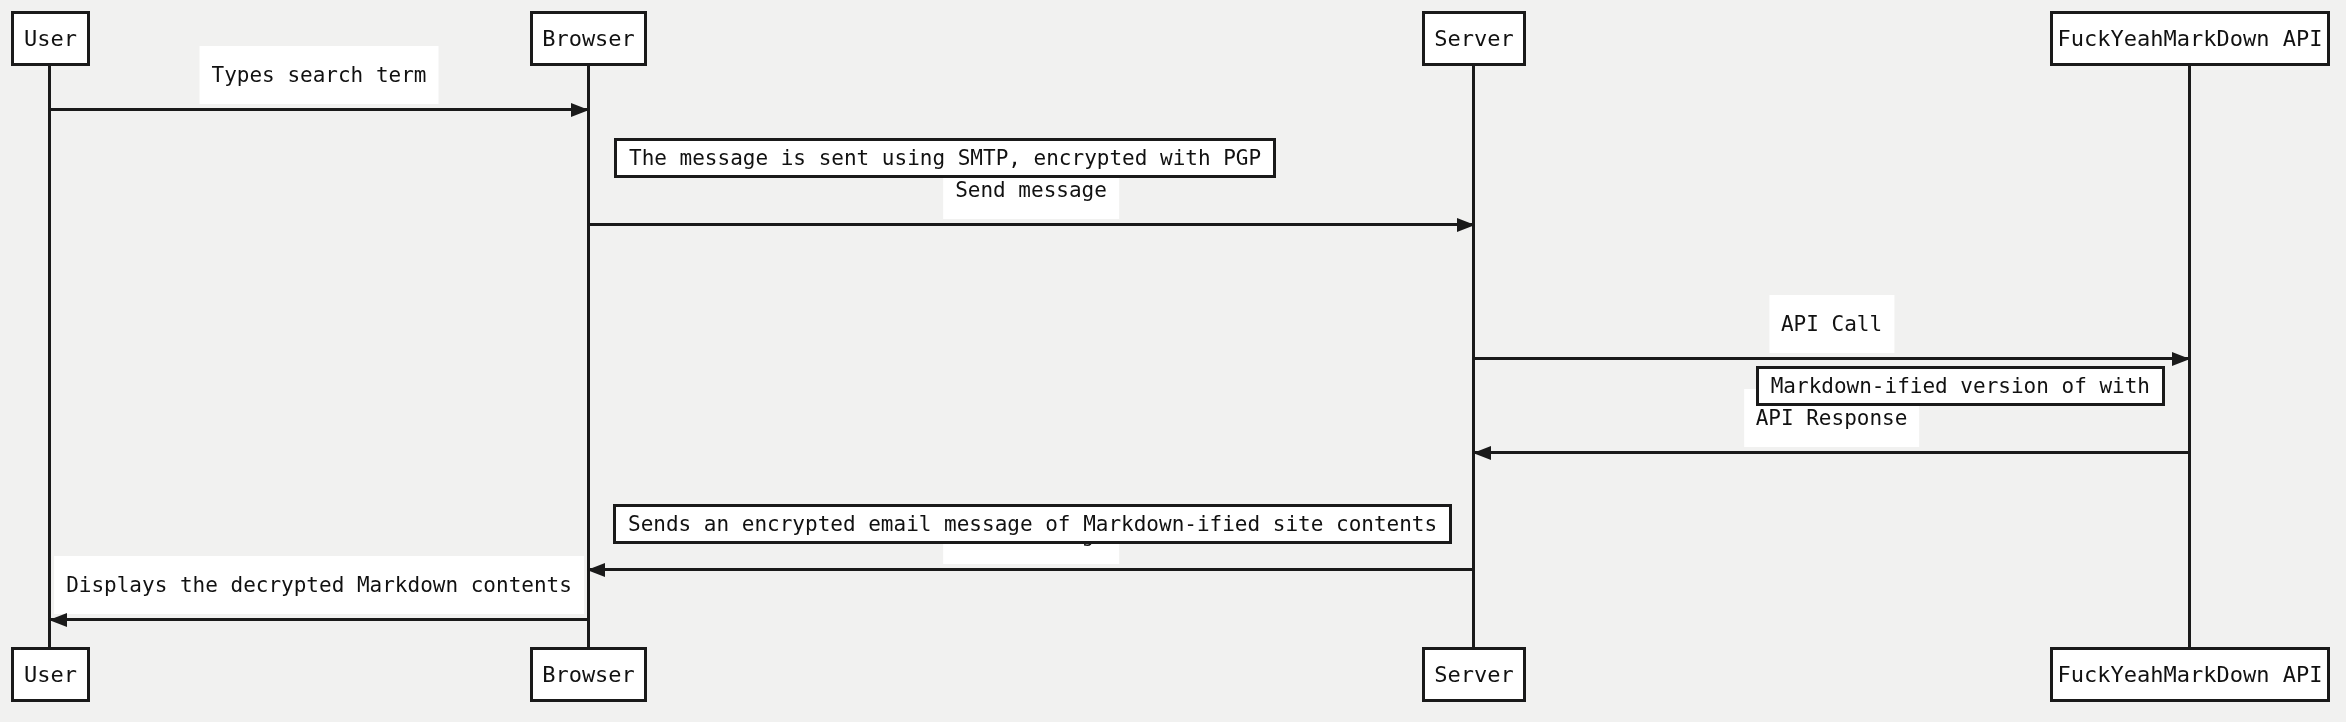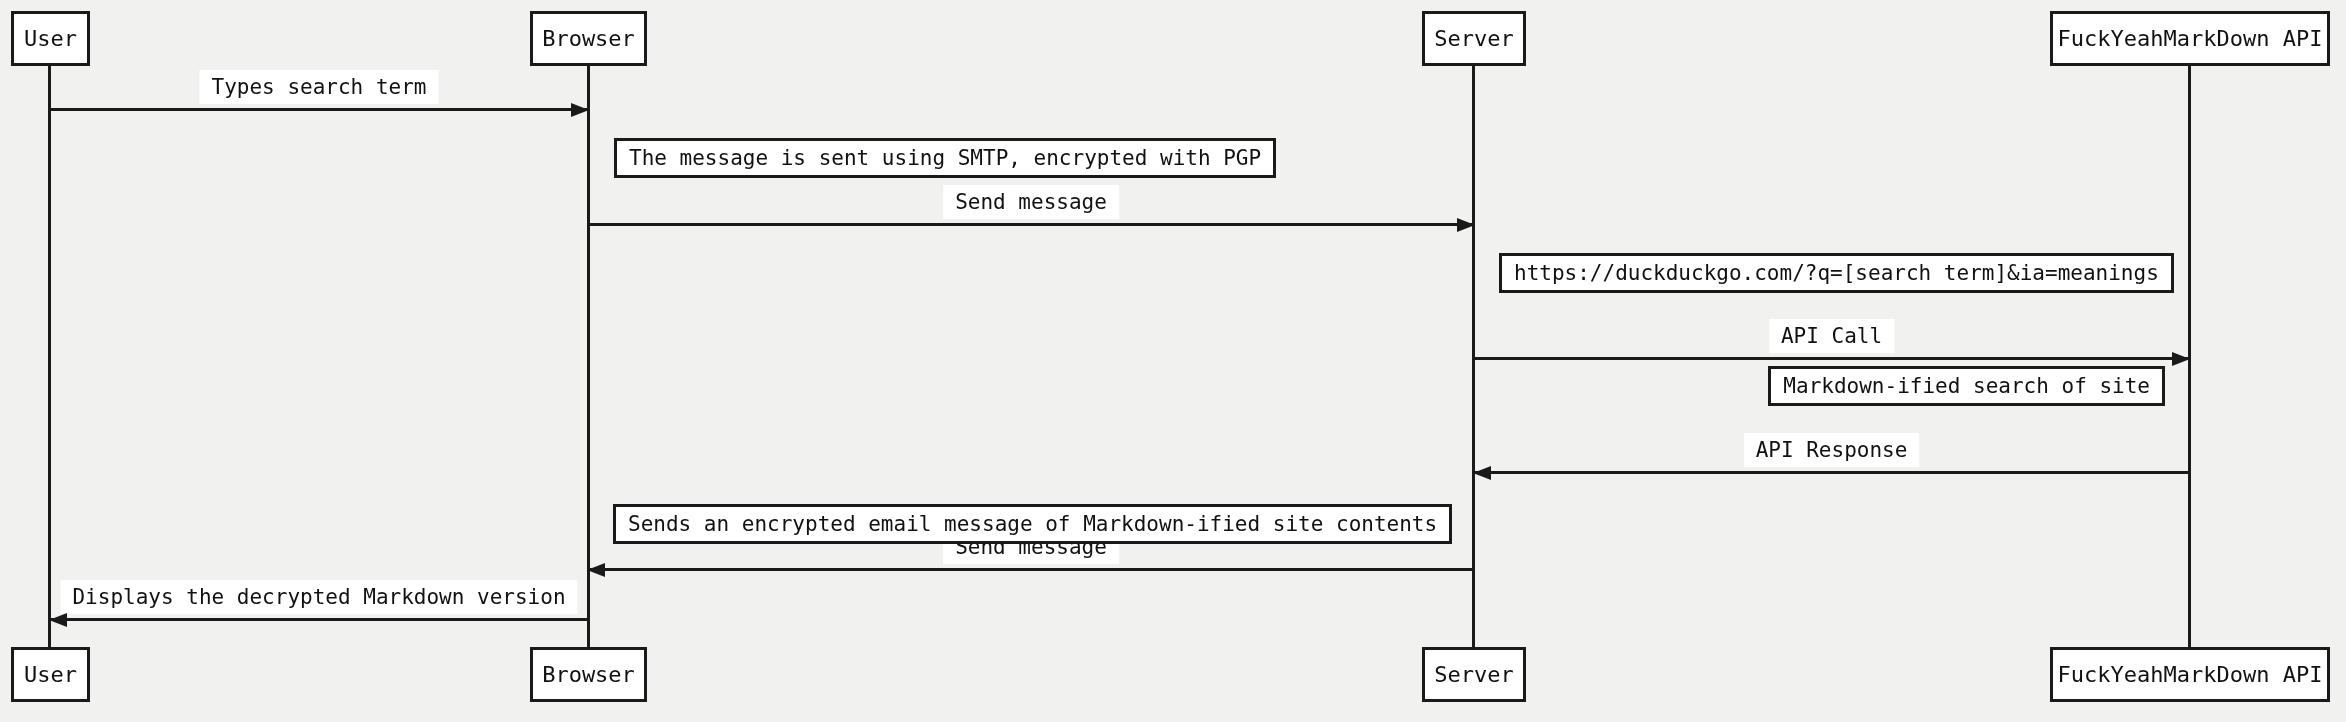--- a/index.html
+++ b/index.html
@@ -31,21 +31,21 @@
     position: absolute;
     height: 3px;
     background: var(--line);
     z-index: 2;
   }
   .msg-label {
     position: absolute;
     bottom: 7px; left: 50%;
     transform: translateX(-50%);
     background: var(--box-fill);
-    padding: 4px 12px;
+    padding: 16px 12px;
     font-size: 21px;
     line-height: 26px;
     white-space: nowrap;
     color: var(--text);
   }
   .arrowhead {
     position: absolute;
     width: 0; height: 0;
     top: 50%;
     transform: translateY(-50%);
@@ -105,38 +105,37 @@
   <div class="msg" style="left:588px;top:223px;width:886px">
     <span class="msg-label">Send message</span>
     <span class="arrowhead right"></span>
   </div>
 
   <div class="msg" style="left:1474px;top:357px;width:715px">
     <span class="msg-label">API Call</span>
     <span class="arrowhead right"></span>
   </div>
 
-  <div class="msg" style="left:1474px;top:471px;width:715px">
+  <div class="msg" style="left:1474px;top:451px;width:715px">
     <span class="msg-label">API Response</span>
     <span class="arrowhead left"></span>
   </div>
 
   <div class="msg" style="left:588px;top:568px;width:886px">
     <span class="msg-label">Send message</span>
     <span class="arrowhead left"></span>
   </div>
 
   <div class="msg" style="left:50px;top:618px;width:538px">
-    <span class="msg-label">Displays the decrypted Markdown version</span>
+    <span class="msg-label">Displays the decrypted Markdown contents</span>
     <span class="arrowhead left"></span>
   </div>
 
   <div class="note" style="left:614px;top:138px">The message is sent using SMTP, encrypted with PGP</div>
-  <div class="note" style="left:1499px;top:253px">https://duckduckgo.com/?q=[search term]&amp;ia=meanings</div>
-  <div class="note" style="right:181px;top:366px">Markdown-ified search of site</div>
+  <div class="note" style="right:181px;top:366px">Markdown-ified version of with</div>
   <div class="note" style="left:613px;top:504px">Sends an encrypted email message of Markdown-ified site contents</div>
 
   <div class="actor" style="left:11px;top:11px;width:79px">User</div>
   <div class="actor" style="left:530px;top:11px;width:117px">Browser</div>
   <div class="actor" style="left:1422px;top:11px;width:104px">Server</div>
   <div class="actor" style="left:2050px;top:11px;width:280px">FuckYeahMarkDown API</div>
 
   <div class="actor" style="left:11px;top:647px;width:79px">User</div>
   <div class="actor" style="left:530px;top:647px;width:117px">Browser</div>
   <div class="actor" style="left:1422px;top:647px;width:104px">Server</div>

